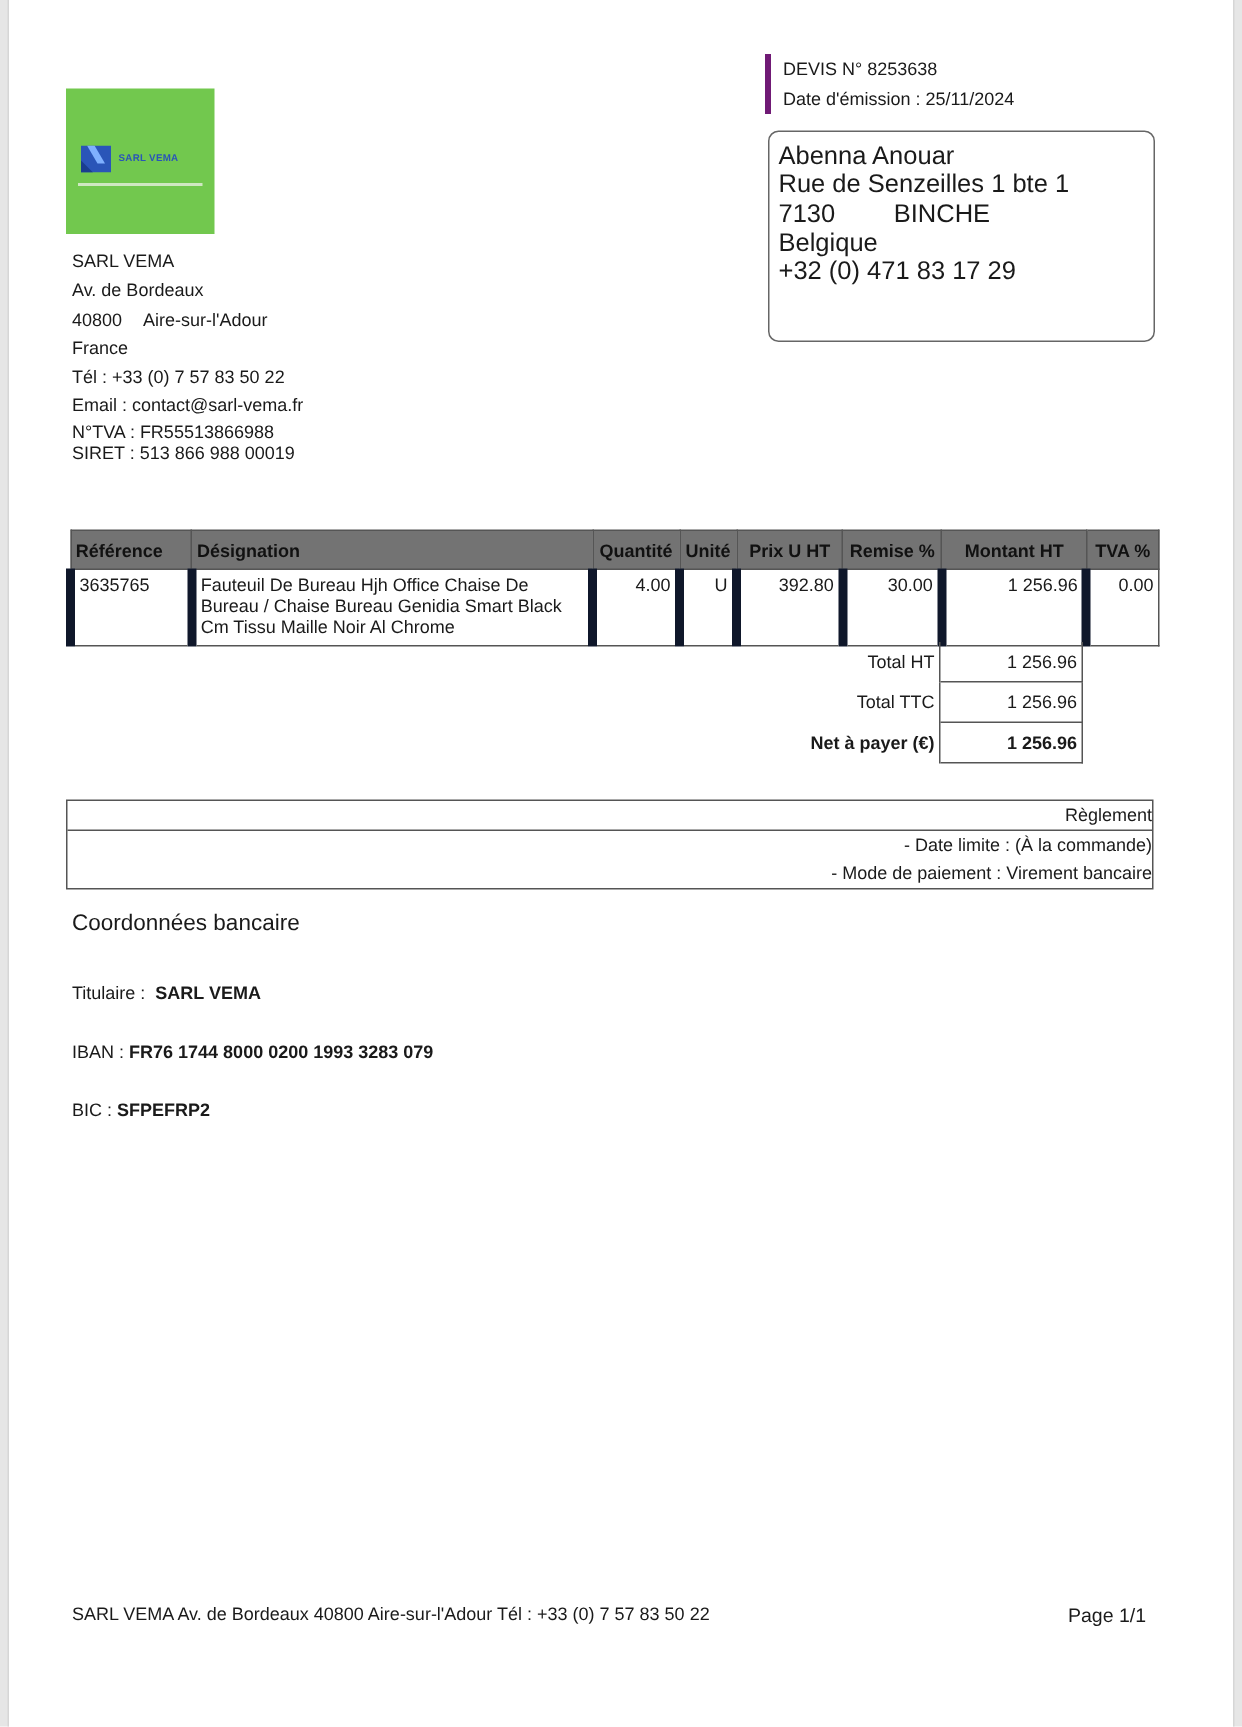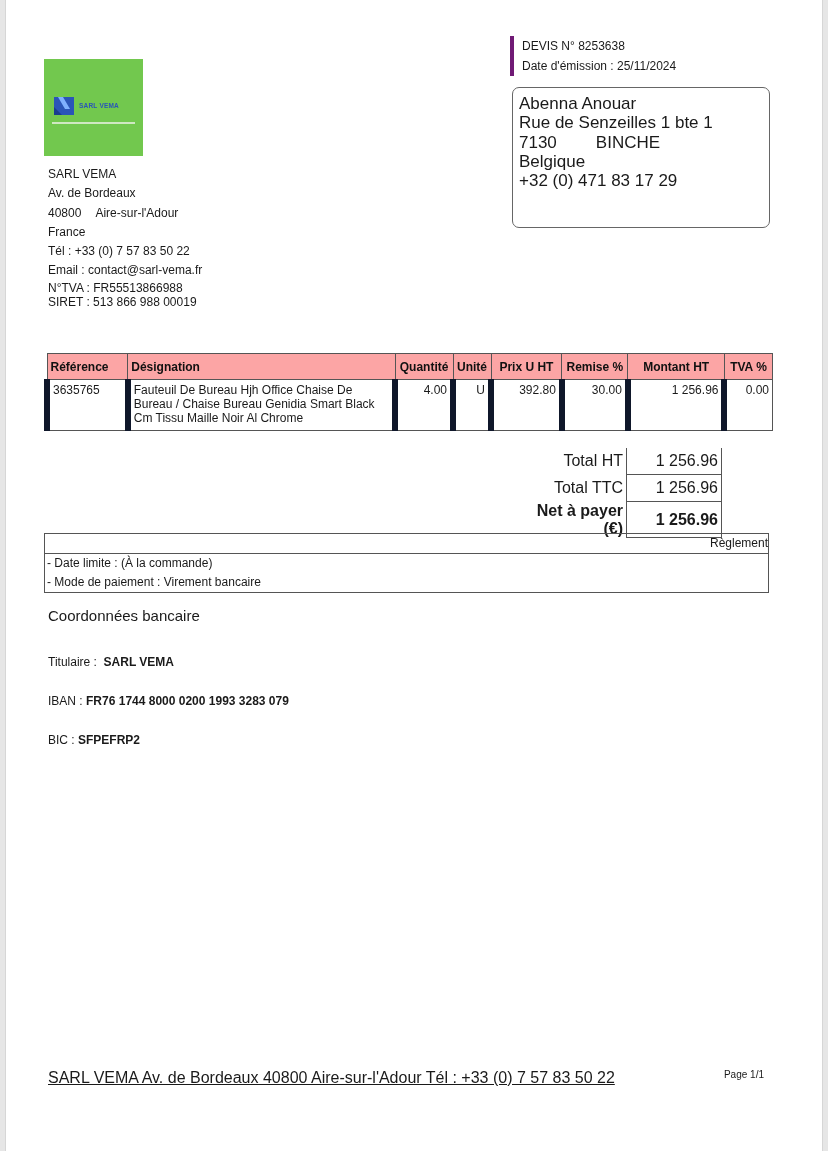--- a/index.html
+++ b/index.html
@@ -31,53 +31,53 @@
     border: 1px solid #666; border-radius: 7px; padding: 6px 0 0 6px;
     font-size: 17px; line-height: 19.3px;
   }
   .client .gap { margin-right: 39px; }
 
   table.items {
     position: absolute; left: 44px; top: 353px; width: 729px;
     border-collapse: collapse; font-size: 12px;
   }
   table.items th {
-    background: #fca5a5; font-weight: bold; color: #111;
+    background: #737373; font-weight: bold; color: #111;
     border: 1px solid #555; padding: 4px 3px; height: 17px; text-align: left;
     white-space: nowrap;
   }
   table.items th.r { text-align: center; }
   table.items td {
     border-left: 6px solid #0f172a; border-right: 1px solid #555; border-bottom: 1px solid #555;
     vertical-align: top; padding: 3px 3px; height: 44px; line-height: 14px;
   }
   table.items td.r { text-align: right; }
 
   table.totals {
-    position: absolute; left: 530px; top: 448px; border-collapse: collapse; font-size: 16px;
+    position: absolute; left: 530px; top: 428px; border-collapse: collapse; font-size: 12px;
   }
   table.totals td { height: 26px; padding: 0 3px; }
   table.totals td.lbl { text-align: right; width: 90px; border-right: 1px solid #555; }
   table.totals td.val { text-align: right; width: 88px; border: 1px solid #555; }
   table.totals tr.bold td { font-weight: bold; }
   table.totals td.val.top { border-top: none; }
 
   .reglement {
     position: absolute; left: 44px; top: 533px; width: 723px;
     border: 1px solid #555; font-size: 12px;
   }
   .reglement .head { text-align: right; height: 19px; line-height: 19px; border-bottom: 1px solid #555; }
-  .reglement .line { height: 19px; line-height: 19px; padding-left: 2px; }
+  .reglement .line { height: 19px; line-height: 19px; padding-left: 2px; text-align: right; }
 
   .bank-title { position: absolute; left: 48px; top: 607px; font-size: 15px; }
   .bank-row { position: absolute; left: 48px; font-size: 12px; }
   .bank-row b { font-weight: bold; }
 
-  .footer { position: absolute; left: 48px; top: 1069px; font-size: 16px; text-decoration: underline; }
-  .page-num { position: absolute; right: 64px; top: 1069px; font-size: 10px; }
+  .footer { position: absolute; left: 48px; top: 1069px; font-size: 12px; }
+  .page-num { position: absolute; right: 64px; top: 1069px; font-size: 13px; }
 </style>
 </head>
 <body>
 
 <div class="edge-left"></div>
 <div class="edge-right"></div>
 
 <div class="logo">
   <svg class="mark" viewBox="0 0 20 18">
     <rect x="0" y="0" width="20" height="18" fill="#2a55b8"></rect>

